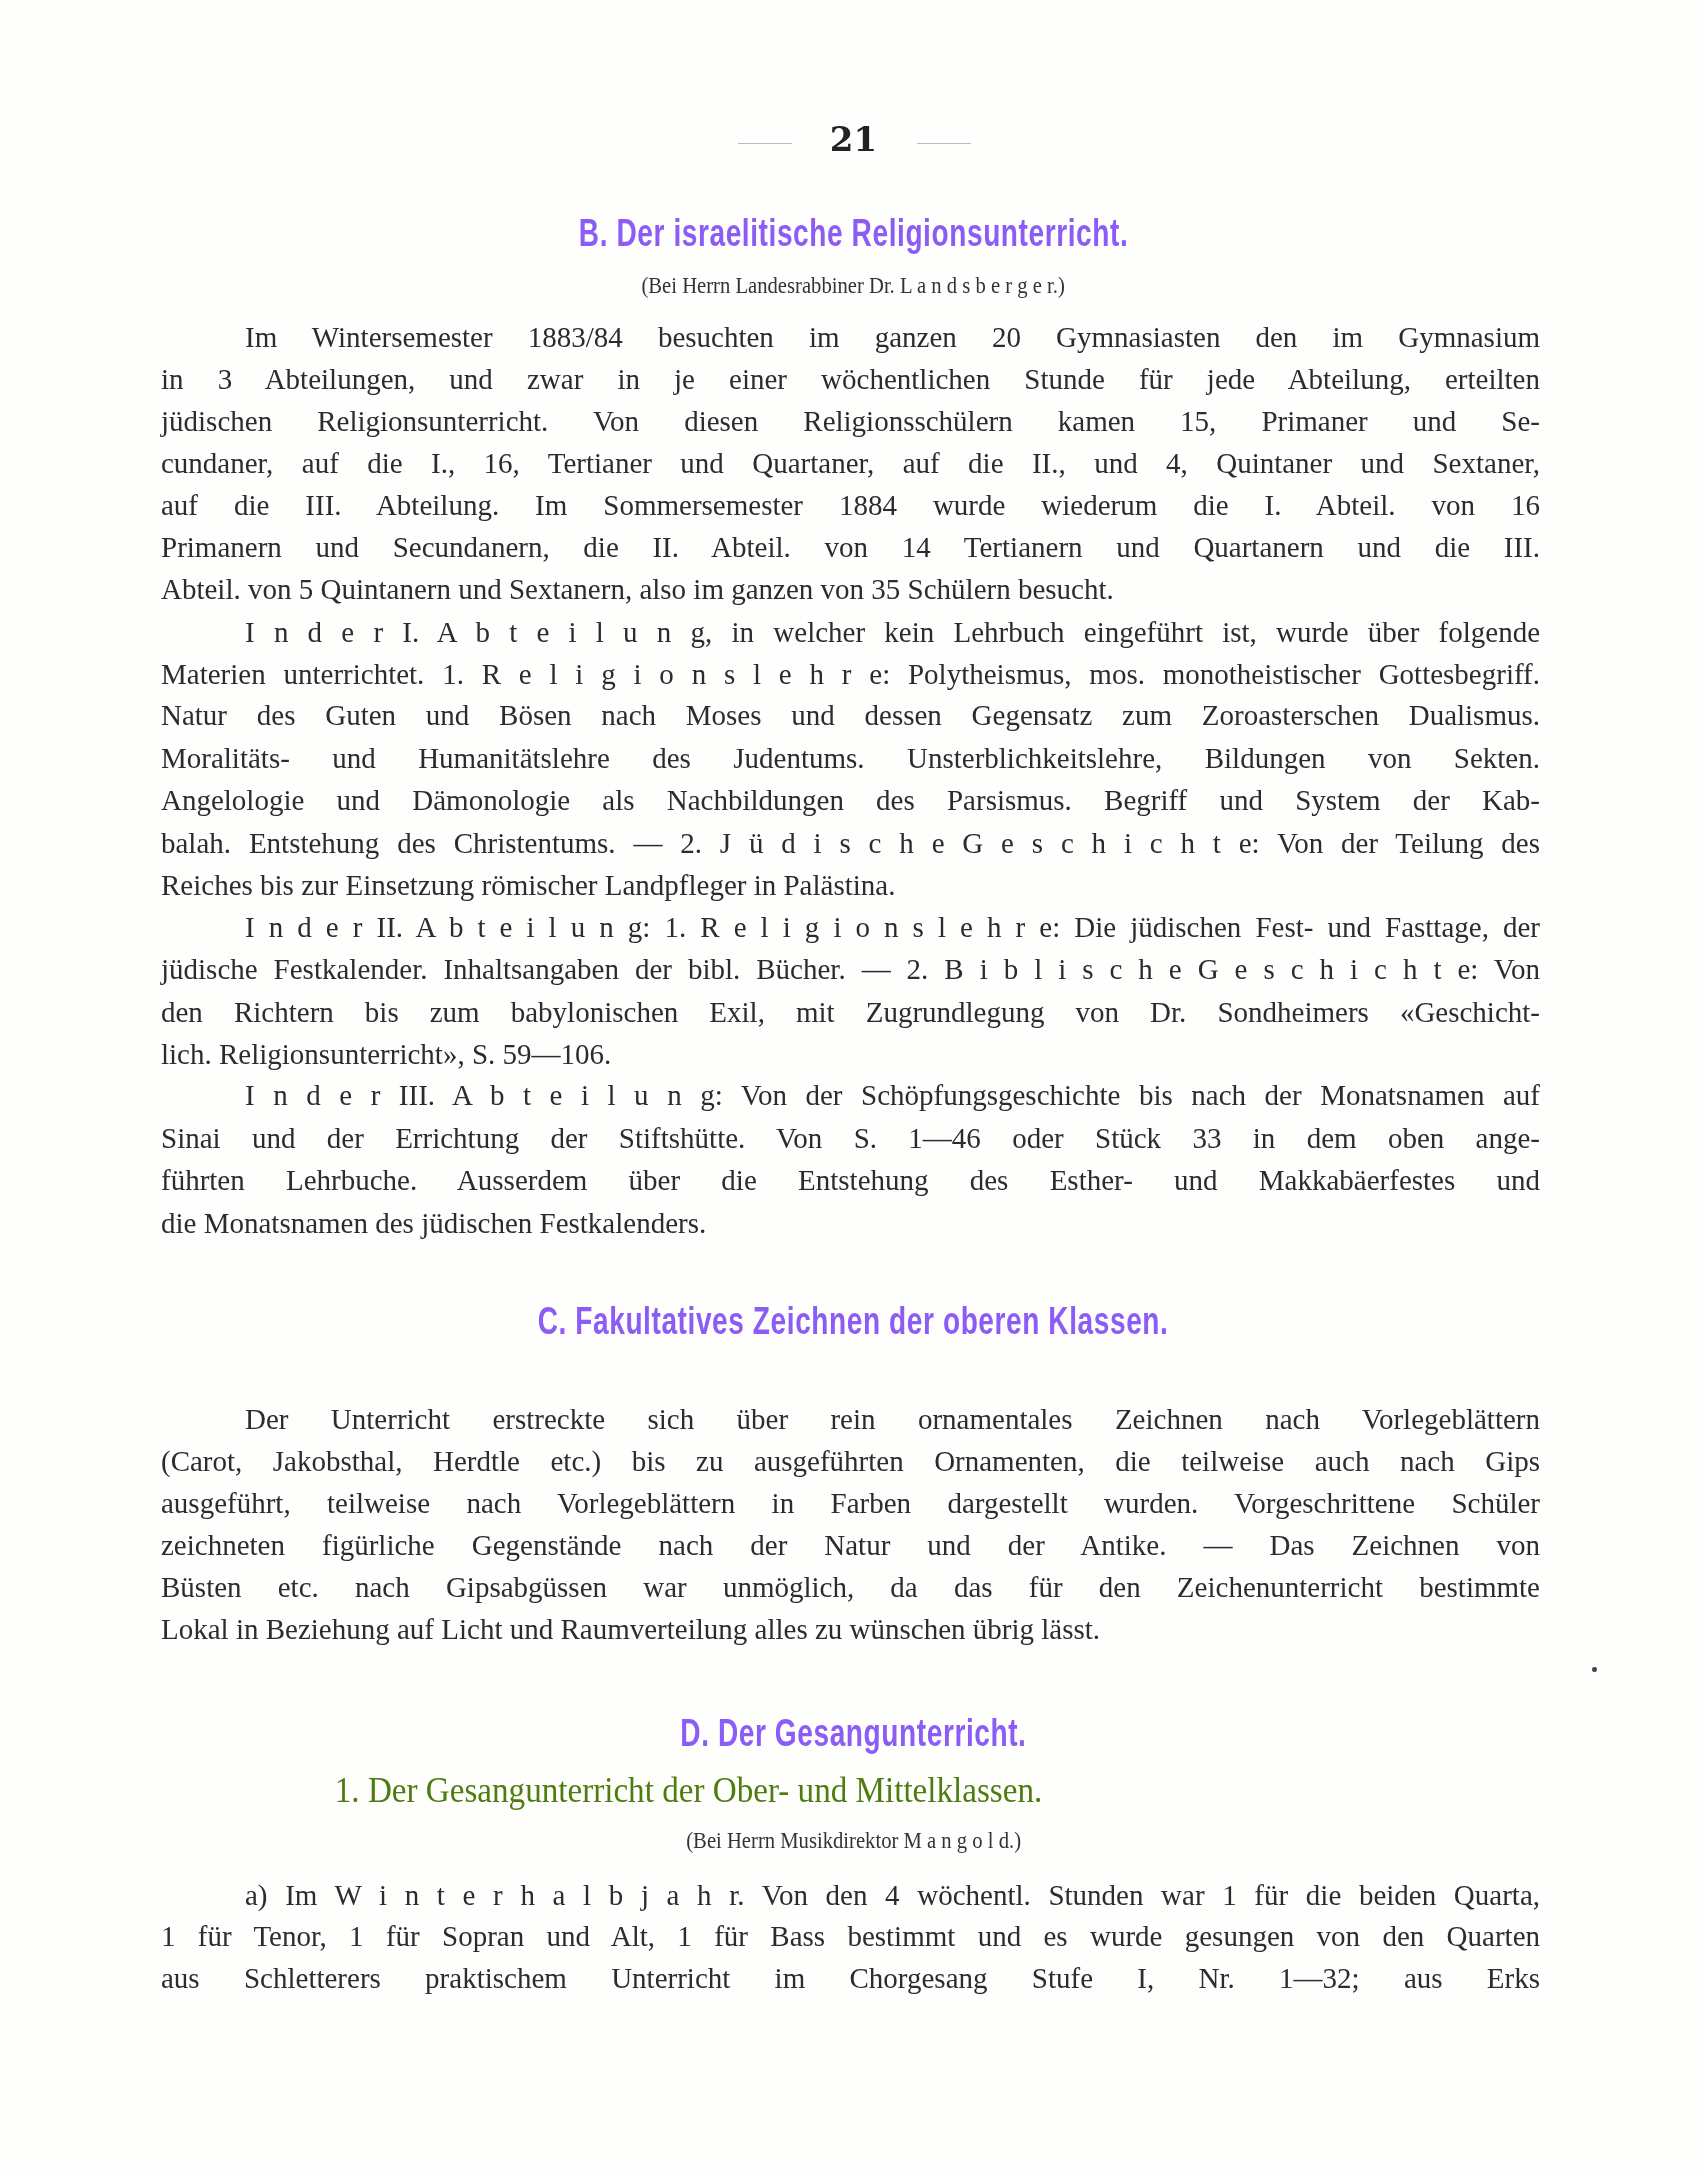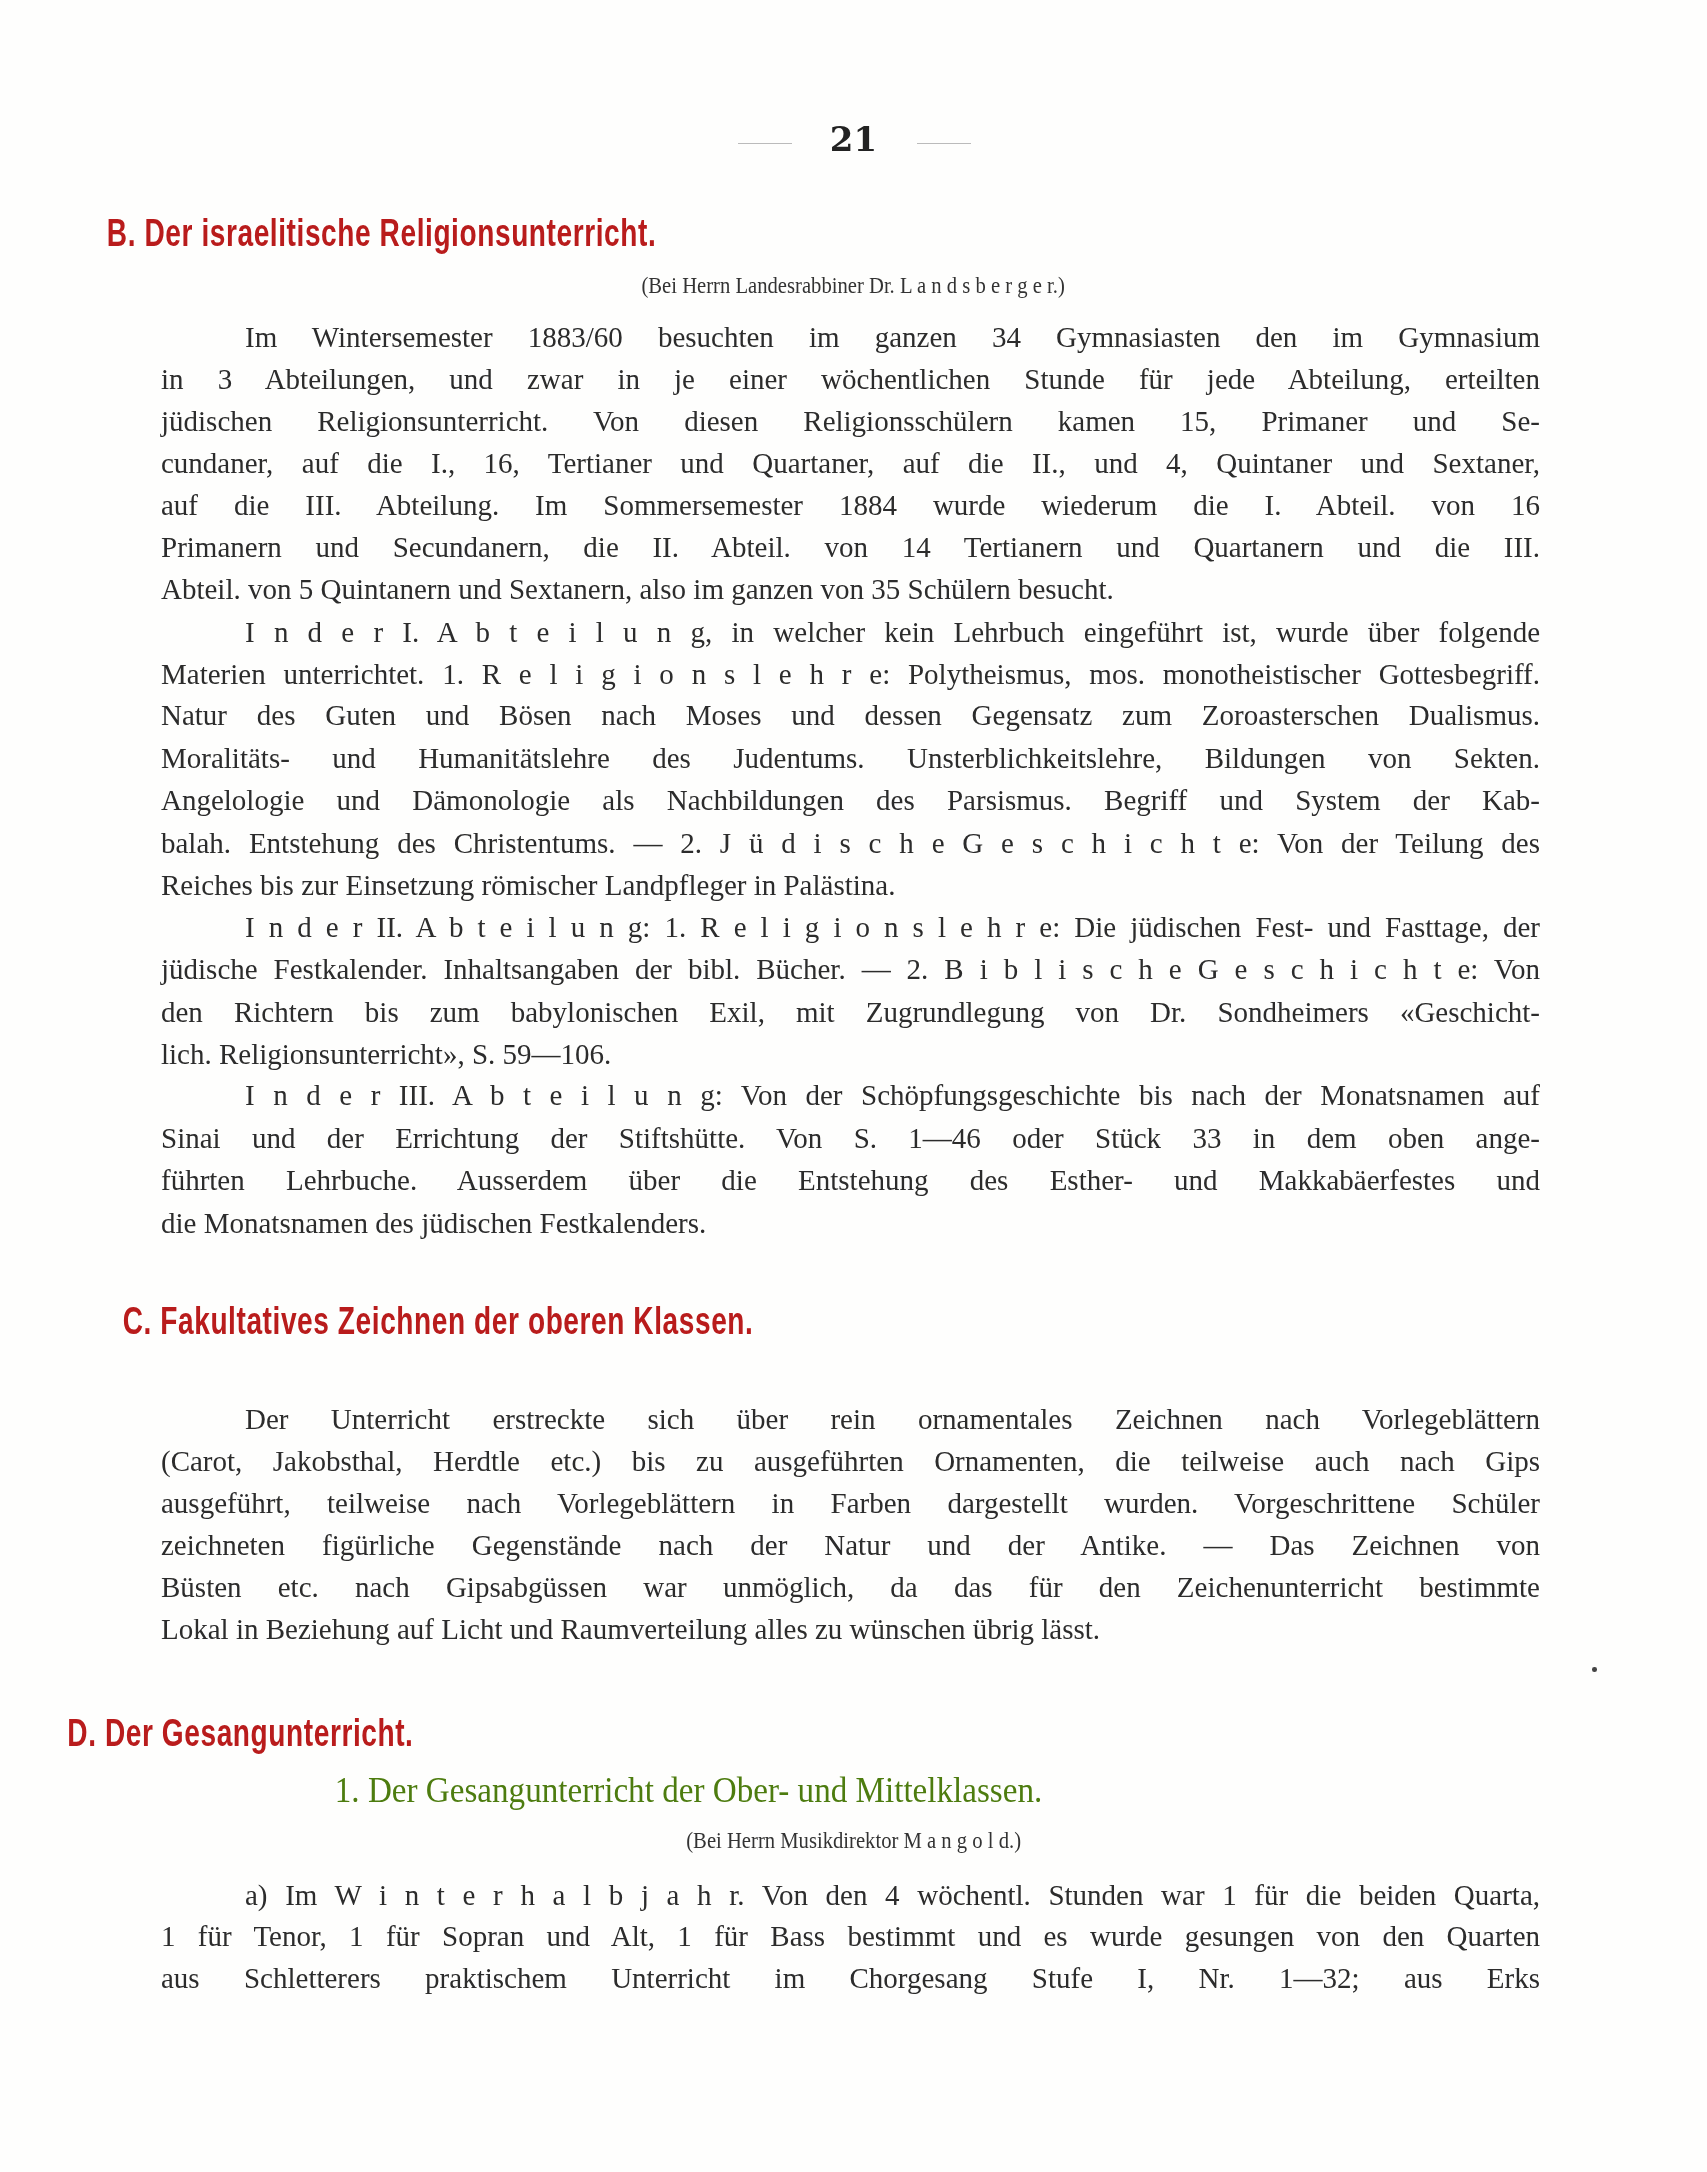--- a/index.html
+++ b/index.html
@@ -5,22 +5,22 @@
   html, body { margin: 0; padding: 0; background: #fefefc; }
   body { width: 1707px; height: 2172px; position: relative; overflow: hidden; }
   .page { position: absolute; left: 0; top: 0; width: 1707px; height: 2172px; background: #fefefd; color: #2b2b2b; }
 
   .pagenum { position: absolute; top: 116px; left: 0; width: 1707px; text-align: center;
     font-family: "DejaVu Serif", serif; font-weight: bold; font-size: 34px; line-height: 47px; color: #222; }
   .dash { position: absolute; top: 143px; height: 0.8px; background: #bbb; }
   .dash.l { left: 738px; width: 54px; }
   .dash.r { left: 917px; width: 54px; }
 
-  .heading { position: absolute; left: 0; width: 1707px; text-align: left;
-    font-family: "Liberation Sans", sans-serif; font-weight: bold; color: #b91c1c; font-size: 39px; line-height: 47px; }
+  .heading { position: absolute; left: 0; width: 1707px; text-align: center;
+    font-family: "Liberation Sans", sans-serif; font-weight: bold; color: #8b5cf6; font-size: 39px; line-height: 47px; }
   .heading span { display: inline-block; transform: scaleX(0.72); transform-origin: center; letter-spacing: 0.8px; }
 
   .sub { position: absolute; left: 0; width: 1707px; text-align: center;
     font-family: "Liberation Serif", serif; font-size: 24px; line-height: 31px; color: #333; }
   .sub span { display: inline-block; transform: scaleX(0.86); transform-origin: center; }
 
   .subhead { position: absolute; left: 0; width: 1378px; text-align: center;
     font-family: "Liberation Serif", serif; font-size: 36px; line-height: 43px; color: #4d7c0f; }
   .subhead span { display: inline-block; transform: scaleX(0.92); transform-origin: center; }
 
@@ -40,21 +40,21 @@
 <div class="page">
 
   <div class="dash l"></div>
   <div class="pagenum">21</div>
   <div class="dash r"></div>
 
   <div class="heading" style="top:209px"><span>B.  Der israelitische Religionsunterricht.</span></div>
   <div class="sub" style="top:270px"><span>(Bei Herrn Landesrabbiner Dr. L a n d s b e r g e r.)</span></div>
 
   <div>
-    <div class="line indent" style="top:318px"><span class="fit">Im Wintersemester 1883/60 besuchten im ganzen 34 Gymnasiasten den im Gymnasium</span></div>
+    <div class="line indent" style="top:318px"><span class="fit">Im Wintersemester 1883/84 besuchten im ganzen 20 Gymnasiasten den im Gymnasium</span></div>
     <div class="line" style="top:360px"><span class="fit">in 3 Abteilungen, und zwar in je einer wöchentlichen Stunde für jede Abteilung, erteilten</span></div>
     <div class="line" style="top:402px"><span class="fit">jüdischen Religionsunterricht. Von diesen Religionsschülern kamen 15, Primaner und Se-</span></div>
     <div class="line" style="top:444px"><span class="fit">cundaner, auf die I., 16, Tertianer und Quartaner, auf die II., und 4, Quintaner und Sextaner,</span></div>
     <div class="line" style="top:486px"><span class="fit">auf die III. Abteilung. Im Sommersemester 1884 wurde wiederum die I. Abteil. von 16</span></div>
     <div class="line" style="top:528px"><span class="fit">Primanern und Secundanern, die II. Abteil. von 14 Tertianern und Quartanern und die III.</span></div>
     <div class="line last" style="top:570px"><span class="fit">Abteil. von 5 Quintanern und Sextanern, also im ganzen von 35 Schülern besucht.</span></div>
     <div class="line indent" style="top:613px"><span class="fit">I n  d e r  I.  A b t e i l u n g, in welcher kein Lehrbuch eingeführt ist, wurde über folgende</span></div>
     <div class="line" style="top:655px"><span class="fit">Materien unterrichtet. 1. R e l i g i o n s l e h r e: Polytheismus, mos. monotheistischer Gottesbegriff.</span></div>
     <div class="line" style="top:696px"><span class="fit">Natur des Guten und Bösen nach Moses und dessen Gegensatz zum Zoroasterschen Dualismus.</span></div>
     <div class="line" style="top:739px"><span class="fit">Moralitäts- und Humanitätslehre des Judentums. Unsterblichkeitslehre, Bildungen von Sekten.</span></div>

